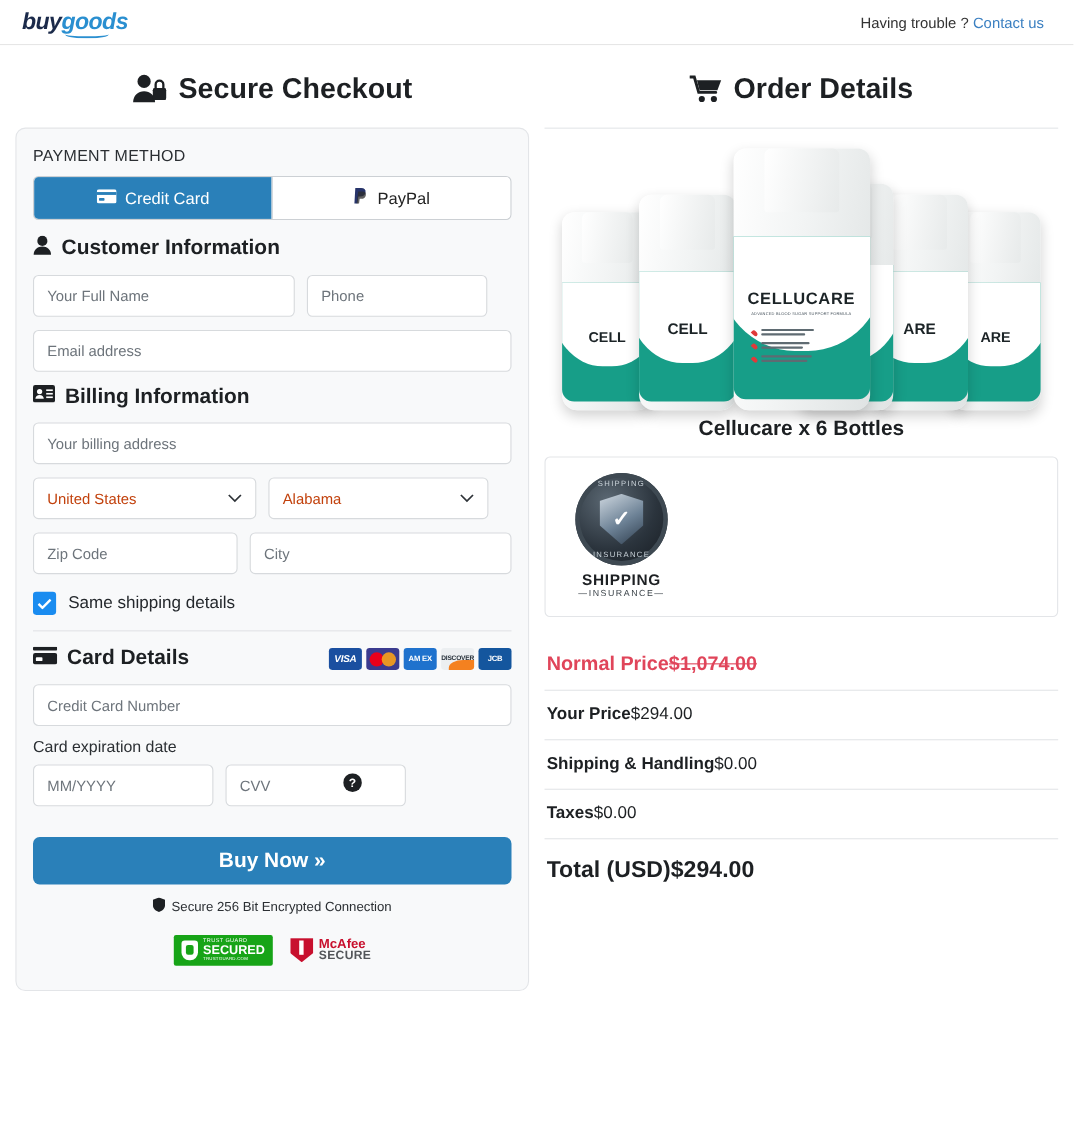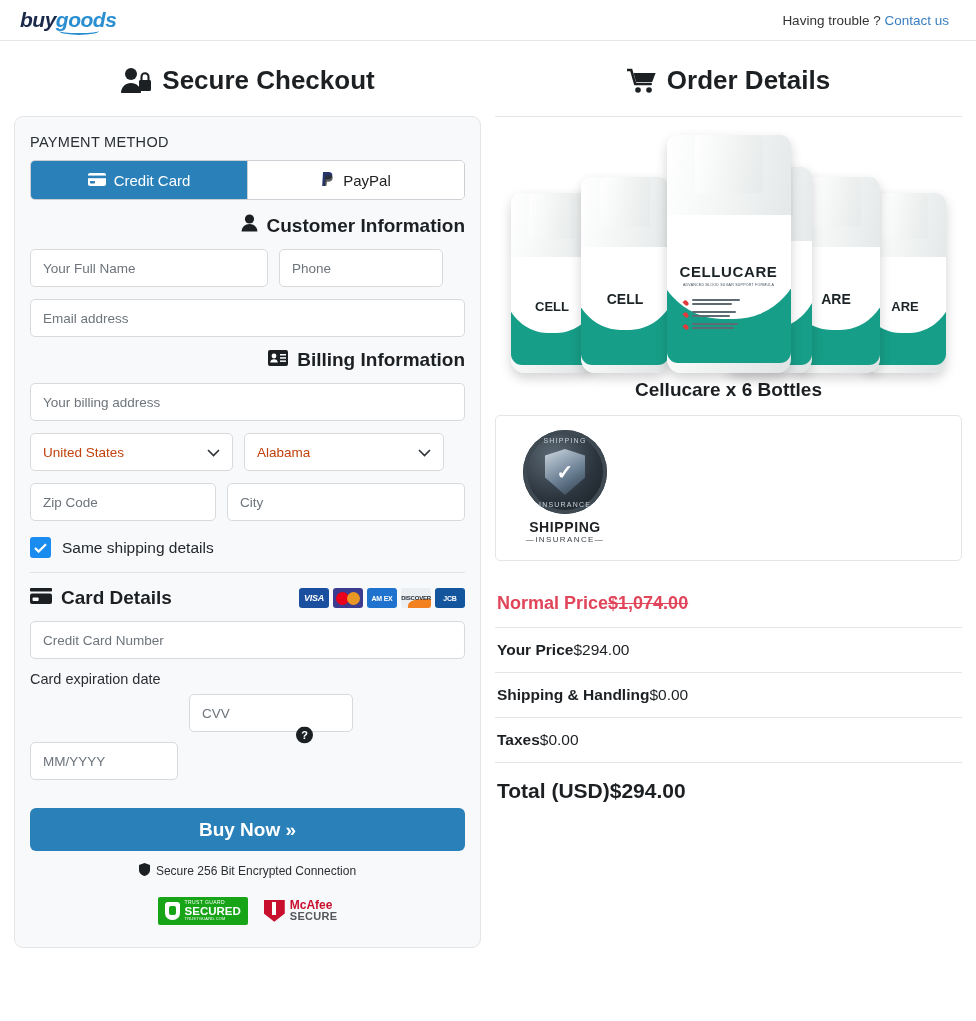--- a/index.html
+++ b/index.html
@@ -51,35 +51,35 @@
   .pm-tabs { display: flex; border-radius: 5px; overflow: hidden;
              border: 1px solid #ccd0d4; margin-bottom: 14px; }
   .pm-tab { flex: 1; height: 38px; display: flex; align-items: center;
             justify-content: center; gap: 8px; font-size: 15px; background: #fff;
             color: #222; cursor: pointer; }
   .pm-tab.active { background: #2a80b9; color: #fff; }
   .pm-tab + .pm-tab { border-left: 1px solid #ccd0d4; }
 
   .grp-head { display: flex; align-items: center; gap: 9px;
               font-size: 19px; font-weight: bold; color: #1d2023;
-              margin: 4px 0 12px; justify-content: flex-end; }
+              margin: 4px 0 12px; }
 
   .row { display: flex; gap: 11px; margin-bottom: 12px; }
   .fld {
     height: 38px; border: 1px solid #d7dadd; border-radius: 5px;
     background: #fff; padding: 0 12px; font-size: 13.5px;
     color: #5d646b; font-family: inherit; width: 100%;
     display: flex; align-items: center;
   }
   .fld::placeholder { color: #6d747b; }
   .w-name { width: 238px; } .w-phone { width: 164px; }
   .w-full { width: 100%; }
   .w-country { width: 203px; } .w-state { width: 200px; }
   .w-zip { width: 186px; } .w-city { width: 238px; }
-  .w-exp { width: 148px; margin-top: 48px; } .w-cvv { width: 164px; }
+  .w-exp { width: 164px; } .w-cvv { width: 164px; }
 
   .sel-wrap { position: relative; display: inline-block; }
   .sel-wrap .fld { color: #c2410c; }
   .chev { position: absolute; right: 13px; top: 50%; transform: translateY(-50%);
           pointer-events: none; }
 
   .cvv-wrap { position: relative; display: inline-block; }
   .cvv-help { position: absolute; right: 40px; top: 50%; transform: translateY(-50%); }
 
   .same-ship { display: flex; align-items: center; gap: 11px; margin: 16px 0 14px; }

